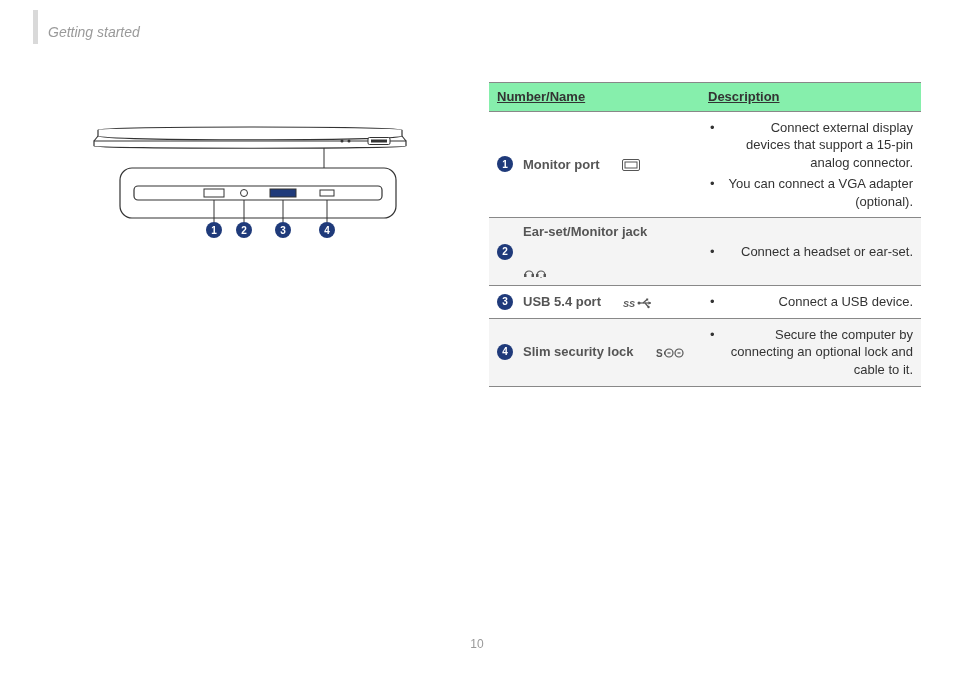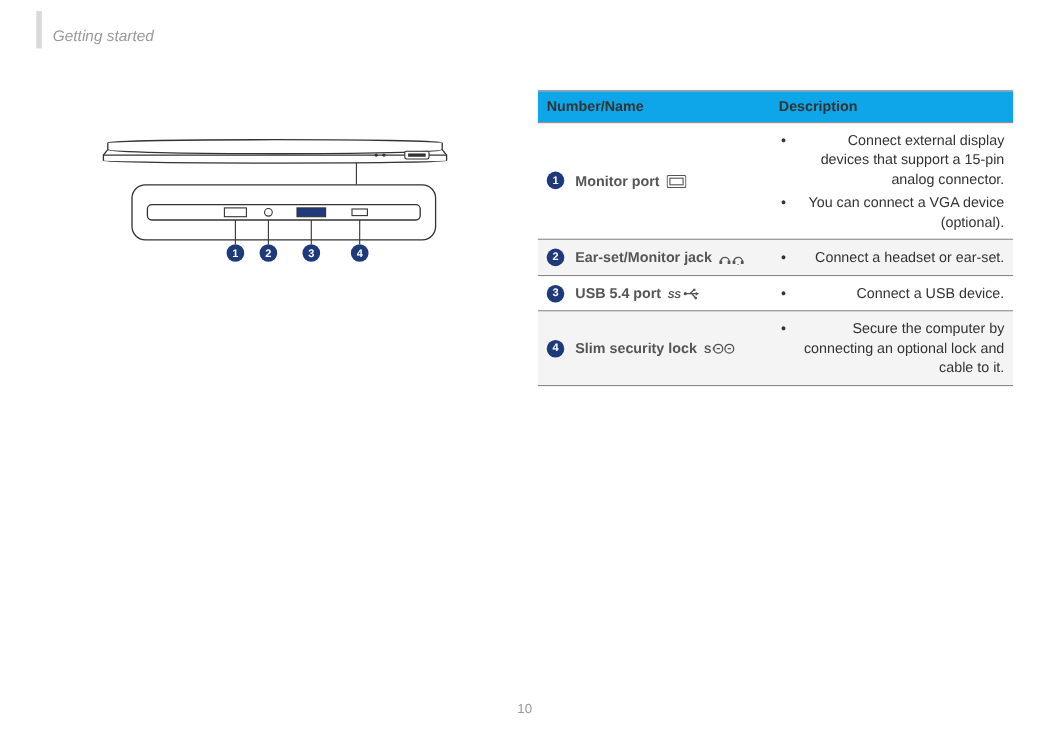--- a/index.html
+++ b/index.html
@@ -75,23 +75,24 @@
     line-height: 1.35;
   }
   .tbl th, .tbl td {
     border-top: 1px solid #888;
     border-bottom: 1px solid #888;
     padding: 5px 8px 5px 8px;
     text-align: left;
     vertical-align: middle;
   }
   .tbl th {
-    background: #0ea5e9;
+    background: #86efac;
     font-weight: 700;
     color: #333;
+    text-decoration: underline;
   }
   .tbl .th-num { width: 195px; }
   .tbl .th-desc { width: auto; }
   .tbl tbody tr.shade { background: #f4f4f4; }
   .tbl .namecell {
     display: flex;
     align-items: center;
     gap: 10px;
   }
   .num-badge {
@@ -105,21 +106,21 @@
     color: #fff;
     font-size: 10px;
     font-weight: 700;
     flex: 0 0 auto;
   }
   .name-text {
     font-weight: 700;
     color: #555;
     display: inline-flex;
     align-items: flex-start;
-    gap: 6px;
+    gap: 22px;
     flex-wrap: wrap;
   }
   .name-text .icon { color: #555; }
   .desc ul {
     margin: 0;
     padding: 0 0 0 14px;
     list-style: none;
   }
   .desc ul li {
     position: relative;
@@ -237,21 +238,21 @@
                     <rect x="0.5" y="0.5" width="17" height="11" rx="1.5" fill="none" stroke="#555" stroke-width="1"></rect>
                     <rect x="3" y="3" width="12" height="6" fill="none" stroke="#555" stroke-width="1"></rect>
                   </svg>
               </span>
             </span>
           </div>
         </td>
         <td class="desc">
           <ul>
             <li>Connect external display devices that support a 15-pin analog connector.</li>
-            <li>You can connect a VGA device (optional).</li>
+            <li>You can connect a VGA adapter (optional).</li>
           </ul>
         </td>
       </tr>
 
       <tr class="shade">
         <td>
           <div class="namecell">
             <span class="num-badge">2</span>
             <span class="name-text">
               <span>Ear-set/Monitor jack</span>

